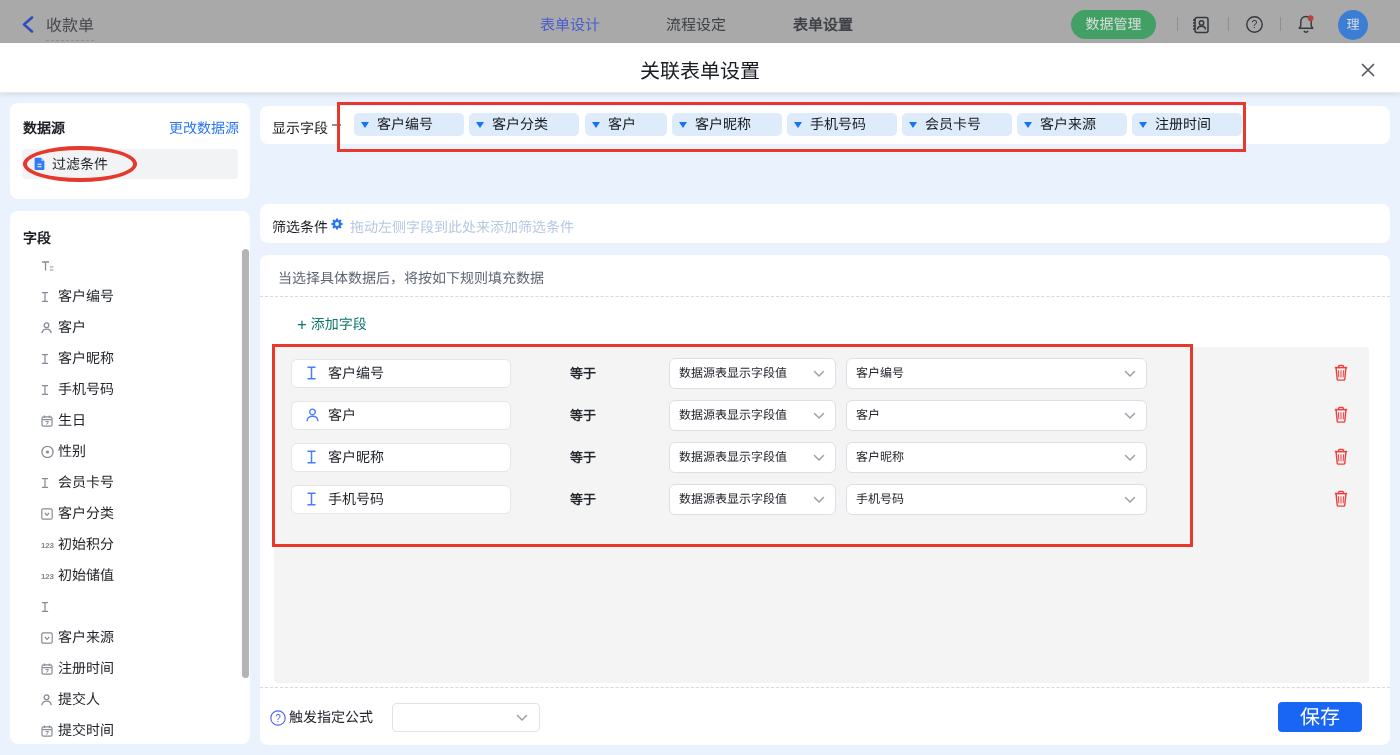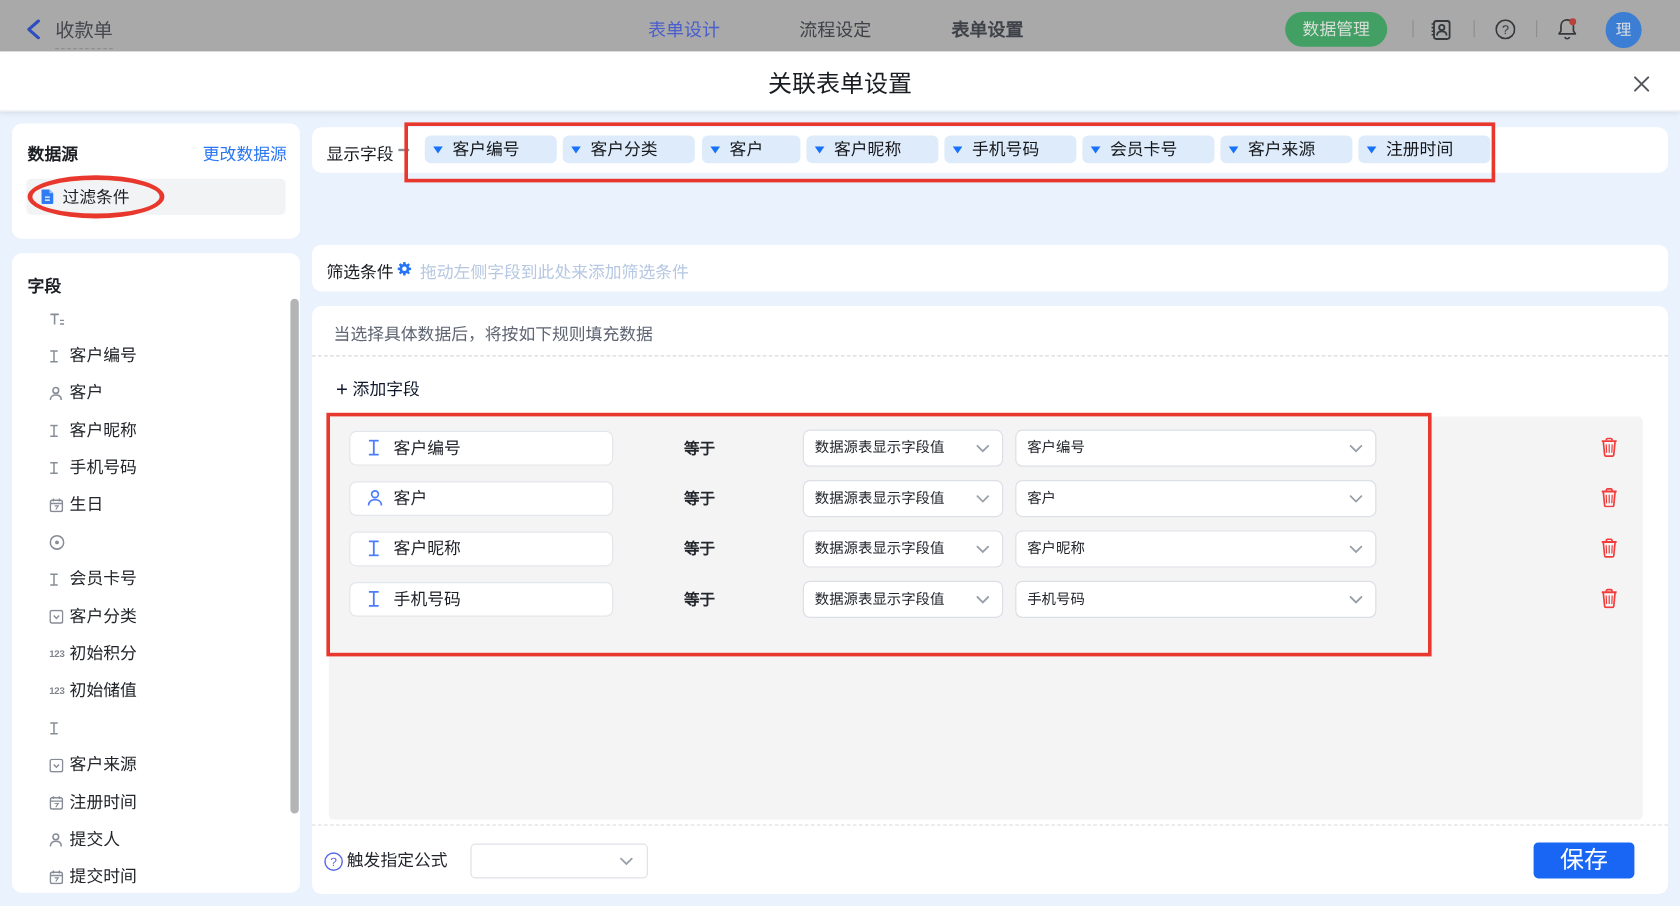--- a/index.html
+++ b/index.html
@@ -45,21 +45,21 @@
 #row1 { top:106px; height:38px; }
 #row2 { top:156px; height:38px; }
 #row3 { top:204px; height:39px; }
 .chip { position:absolute; top:7px; height:23px; background:#ddebfb; border-radius:5px; line-height:23px; font-size:14px; color:#16181c; padding-left:23px; }
 .chip:before { content:""; position:absolute; left:7px; top:9px; width:0; height:0; border-left:4.5px solid transparent; border-right:4.5px solid transparent; border-top:6px solid #1672fa; }
 
 
 #bigcard { left:260px; top:255px; width:1130px; height:490px; }
 #hint { position:absolute; left:18px; top:12px; font-size:14px; color:#5f6673; }
 #dash1 { position:absolute; left:0; top:41px; width:1130px; border-top:1px dashed #d9d9d9; }
-#addf { position:absolute; left:20px; top:58px; font-size:14px; color:#0f172a; }
+#addf { position:absolute; left:37px; top:58px; font-size:14px; color:#0f766e; }
 #graybox { position:absolute; left:14px; top:92px; width:1095px; height:336px; background:#f4f4f5; border-radius:4px; }
 .mrow { position:absolute; left:0; width:1095px; height:31px; }
 .fchip { position:absolute; left:31px; top:1px; width:220px; height:29px; background:#fff; border:1px solid #e3e6ea; border-radius:6px; }
 .fchip span { position:absolute; left:36px; line-height:27px; font-size:14px; color:#1d2026; }
 .fchip svg { position:absolute; left:14px; top:6px; }
 .eq { position:absolute; left:310px; line-height:31px; font-size:13px; font-weight:700; color:#24272d; }
 .sel { position:absolute; top:0; height:31px; background:#fff; border:1px solid #dcdfe6; border-radius:6px; }
 .sel span { position:absolute; left:9px; line-height:29px; font-size:12px; color:#23262c; }
 .sel svg { position:absolute; right:10px; top:11px; }
 .sel1 { left:409px; width:167px; }
@@ -172,20 +172,21 @@
             <path d="M3.5 0.5 v2.4 M8.5 0.5 v2.4 M1.2 4.6 h9.6"></path>
             <path d="M4.5 6.6 h3 l-2 3" stroke-width="1"></path>
           </svg>
           <span>生日</span>
         </div>
         <div class="fitem" style="top:225px;">
           <svg width="13" height="13" viewBox="0 0 13 13" fill="none">
             <circle cx="6.5" cy="6.5" r="5.6" stroke="#878d96" stroke-width="1.3"></circle>
             <circle cx="6.5" cy="6.5" r="1.6" fill="#878d96"></circle>
           </svg>
+          <span>性别</span>
         </div>
         <div class="fitem" style="top:256px;">
           <svg width="8" height="11" viewBox="0 0 9 12" fill="none" stroke="#878d96" stroke-width="1.4">
             <path d="M1 1 h7 M1 11 h7 M4.5 1 v10"></path>
           </svg>
           <span>会员卡号</span>
         </div>
         <div class="fitem" style="top:287px;">
           <svg width="12" height="12" viewBox="0 0 12 12" fill="none" stroke="#878d96" stroke-width="1.2">
             <rect x="0.8" y="0.8" width="10.4" height="10.4" rx="1.5"></rect>

